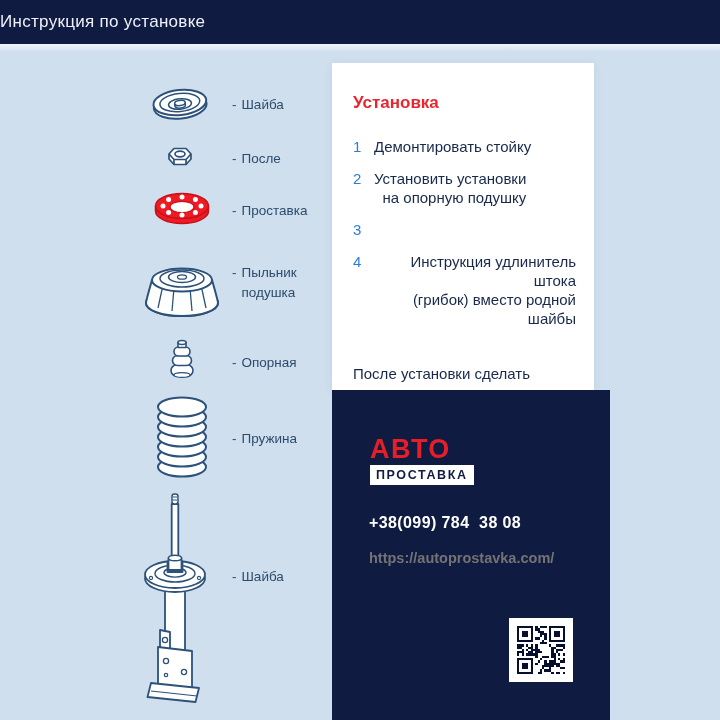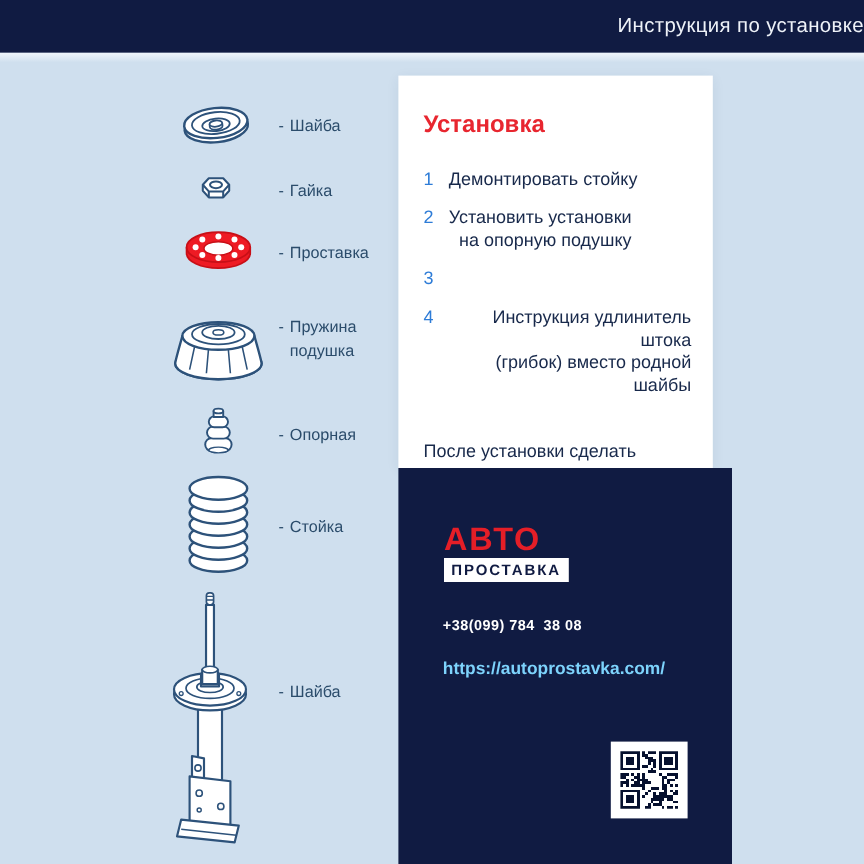--- a/index.html
+++ b/index.html
@@ -1,20 +1,20 @@
 <!DOCTYPE html>
 <html><head>
 <meta charset="utf-8">
 <style>
   html,body{margin:0;padding:0;background:#cfdfee;}
   .canvas{position:relative;width:720px;height:720px;background:#cfdfee;overflow:hidden;
           font-family:"Liberation Sans",sans-serif;}
   
   .header{position:absolute;left:0;top:0;width:720px;height:44px;background:#101b42;
-          display:flex;align-items:center;justify-content:flex-end;}
+          display:flex;align-items:center;justify-content:flex-start;}
   .header-title{color:#eef2f8;font-size:17px;letter-spacing:.3px;}
   .header-fade{position:absolute;left:0;top:44px;width:720px;height:8px;
           background:linear-gradient(#eff5fb,rgba(207,223,238,0));}
   
   .part-icon{position:absolute;}
   .part-icon svg{display:block;}
   #icon-washer{left:151px;top:83px;transform:rotate(-6deg);}
   #icon-nut{left:167px;top:144px;}
   #icon-spacer{left:152px;top:184px;}
   #icon-mount{left:143px;top:257px;}
@@ -25,34 +25,34 @@
   .part-label{position:absolute;left:232px;display:flex;gap:5px;
           font-size:13.5px;line-height:20px;color:#2b4c6b;}
   .label-text{white-space:pre-line;}
   #label-washer{top:95px;}  #label-nut{top:149px;}  #label-spacer{top:201px;}
   #label-mount{top:263px;}  #label-boot{top:353px;} #label-spring{top:429px;}
   #label-strut{top:567px;}
   
   .card{position:absolute;left:332px;top:63px;width:262px;height:327px;background:#ffffff;
         box-shadow:0 2px 10px rgba(30,50,90,.07);box-sizing:border-box;
         padding:30px 18px 0 21px;}
-  .card-title{color:#e8262f;font-size:20px;font-weight:700;margin:0 0 24px 0;}
+  .card-title{color:#e8262f;font-size:17px;font-weight:700;margin:0 0 24px 0;}
   .step{display:flex;margin-bottom:13px;font-size:15px;line-height:19px;}
   .step-num{width:21px;flex:none;color:#2e7cd7;}
   .step-text{color:#18294b;white-space:pre-line;text-align:right;}
   .note{margin-top:36px;font-size:15px;line-height:19px;color:#18294b;white-space:pre-line;}
   
   .panel{position:absolute;left:332px;top:390px;width:278px;height:330px;background:#101b42;}
   .logo{position:absolute;left:38px;top:46px;}
   .logo-line1{color:#e51e27;font-size:27px;font-weight:800;letter-spacing:1.5px;line-height:26px;}
   .logo-line2{display:inline-block;background:#ffffff;color:#101b42;font-size:12.5px;
         font-weight:800;letter-spacing:1.6px;padding:3px 6px;margin-top:3px;}
-  .phone{position:absolute;left:37px;top:124px;color:#ffffff;font-size:12px;font-weight:600;
+  .phone{position:absolute;left:37px;top:124px;color:#ffffff;font-size:16px;font-weight:600;
         letter-spacing:.4px;white-space:pre;}
-  .website{position:absolute;left:37px;top:160px;color:#7dd3fc;font-size:14.5px;font-weight:600;}
+  .website{position:absolute;left:37px;top:160px;color:#737373;font-size:14.5px;font-weight:600;}
   .qr-box{position:absolute;left:177px;top:228px;width:64px;height:64px;background:#ffffff;
         display:flex;align-items:center;justify-content:center;}
   .qr-box svg{width:48px;height:48px;shape-rendering:crispEdges;}
 </style>
 </head>
 <body>
 
 <div class="canvas">
 
   <div class="header">
@@ -151,38 +151,38 @@
       <path d="M43.5 5 h5 M43.5 8 h5" stroke-width="1.1"></path>
     </svg>
   </div>
 
   <div class="part-label" id="label-washer">
     <span class="label-dash">-</span>
     <span class="label-text">Шайба</span>
   </div>
   <div class="part-label" id="label-nut">
     <span class="label-dash">-</span>
-    <span class="label-text">Гайка</span>
+    <span class="label-text">После</span>
   </div>
   <div class="part-label" id="label-spacer">
     <span class="label-dash">-</span>
     <span class="label-text">Проставка</span>
   </div>
   <div class="part-label" id="label-mount">
     <span class="label-dash">-</span>
-    <span class="label-text">Пружина
+    <span class="label-text">Пыльник
 подушка</span>
   </div>
   <div class="part-label" id="label-boot">
     <span class="label-dash">-</span>
     <span class="label-text">Опорная</span>
   </div>
   <div class="part-label" id="label-spring">
     <span class="label-dash">-</span>
-    <span class="label-text">Стойка</span>
+    <span class="label-text">Пружина</span>
   </div>
   <div class="part-label" id="label-strut">
     <span class="label-dash">-</span>
     <span class="label-text">Шайба</span>
   </div>
 
   <div class="card">
     <h2 class="card-title">Установка</h2>
     <div class="step">
       <span class="step-num">1</span>

